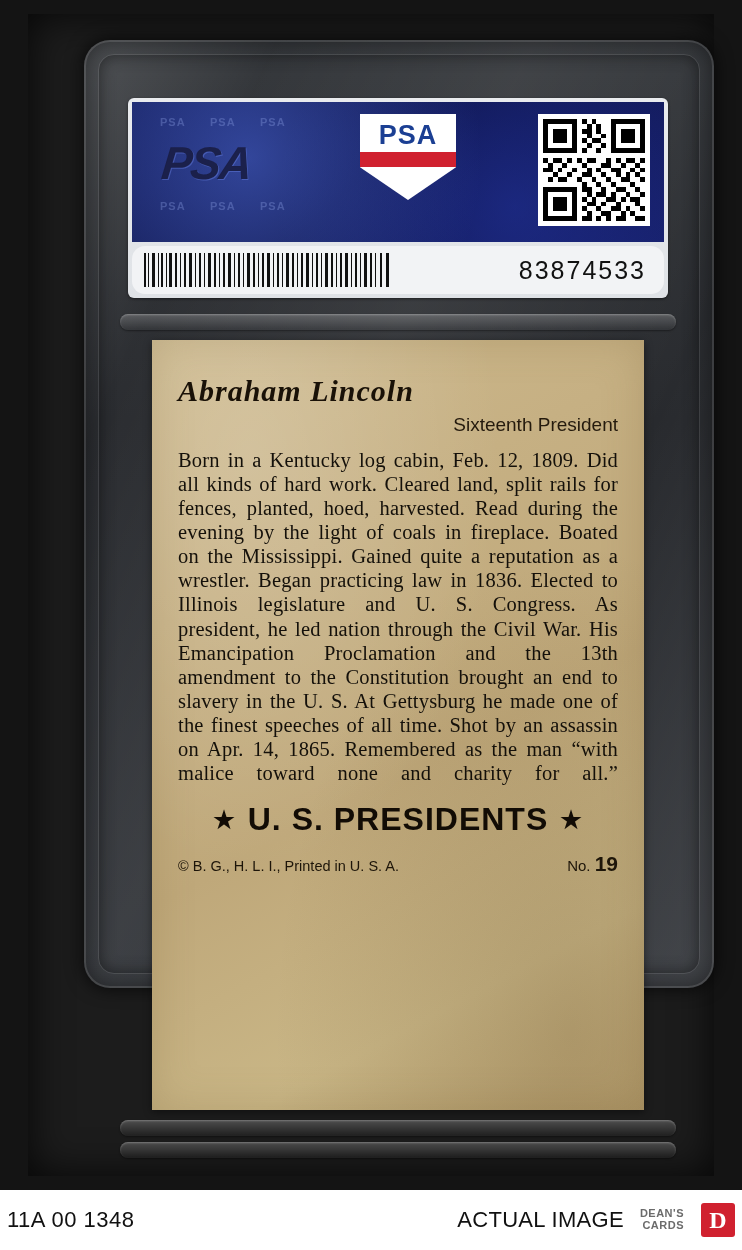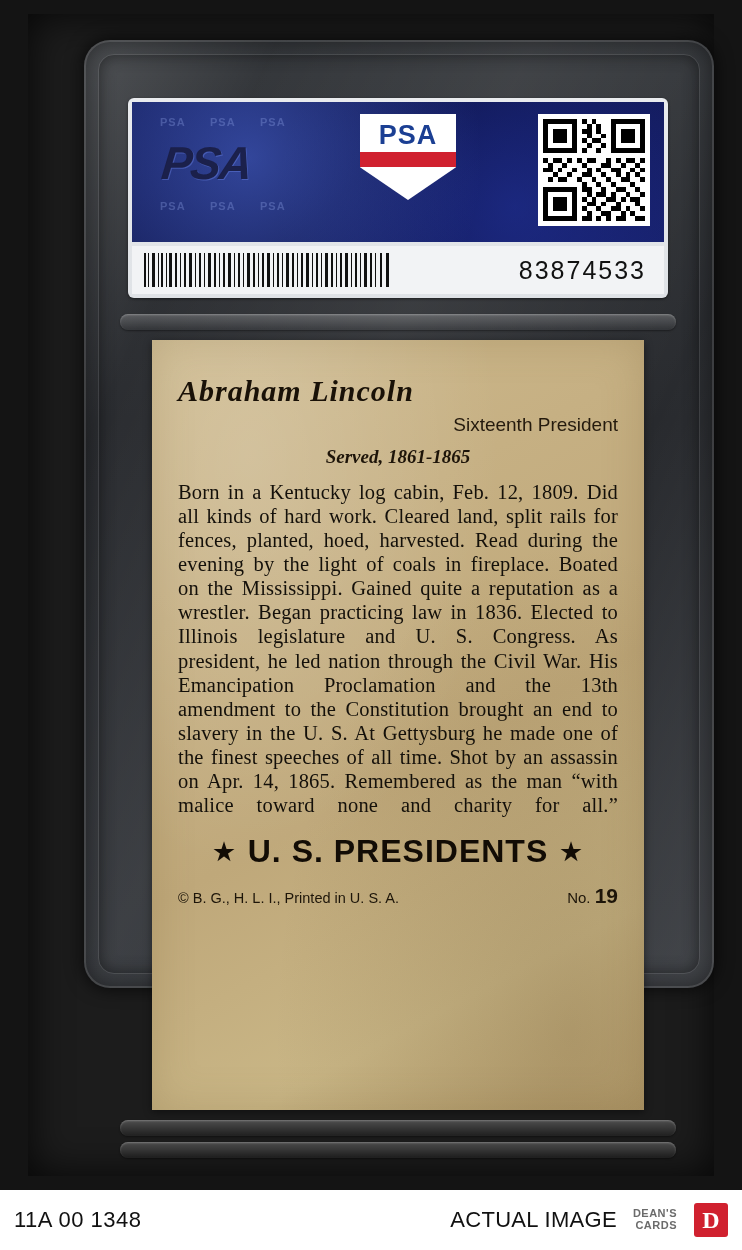--- a/index.html
+++ b/index.html
@@ -153,20 +153,21 @@
 
   
   .label-bottom {
     position: absolute;
     left: 4px; bottom: 4px;
     width: 532px;
     height: 48px;
     background: #f2f3f5;
     display: flex;
     align-items: center;
+    border-radius: 13px;
   }
   .barcode {
     width: 250px;
     height: 34px;
     margin-left: 10px;
   }
   .cert-number {
     margin-left: auto;
     margin-right: 18px;
     font-size: 25px;
@@ -291,21 +292,21 @@
 
   
   .bottombar {
     position: absolute;
     left: 0; bottom: 0;
     width: 742px;
     height: 60px;
     background: #ffffff;
     display: flex;
     align-items: center;
-    padding: 0 14px;
+    padding: 0 7px;
     box-sizing: border-box;
   }
   .bb-left {
     font-size: 22px;
     color: #111;
     letter-spacing: 0.5px;
   }
   .bb-center {
     margin-left: auto;
     font-size: 22px;
@@ -538,21 +539,20 @@
             <div class="cert-number">83874533</div>
           </div>
         </div>
 
         <div class="rib top1"></div>
 
         <div class="card">
           <div class="card-inner">
             <div class="card-name">Abraham Lincoln</div>
             <div class="card-sub">Sixteenth President</div>
-            <div class="card-served">Served, 1861-1865</div>
             <div class="card-body">
               <p>Born in a Kentucky log cabin, Feb. 12, 1809. Did all kinds of hard work. Cleared land, split rails for fences, planted, hoed, harvested. Read during the evening by the light of coals in fireplace. Boated on the Mississippi. Gained quite a reputation as a wrestler. Began practicing law in 1836. Elected to Illinois legislature and U. S. Congress. As president, he led nation through the Civil War. His Emancipation Proclamation and the 13th amendment to the Constitution brought an end to slavery in the U. S. At Gettysburg he made one of the finest speeches of all time. Shot by an assassin on Apr. 14, 1865. Remembered as the man “with malice toward none and charity for all.”</p>
             </div>
             <div class="card-title-row">
               <span class="star">★</span>
               <span>U. S. PRESIDENTS</span>
               <span class="star">★</span>
             </div>
             <div class="card-footer">
               <span>© B. G., H. L. I., Printed in U. S. A.</span>

